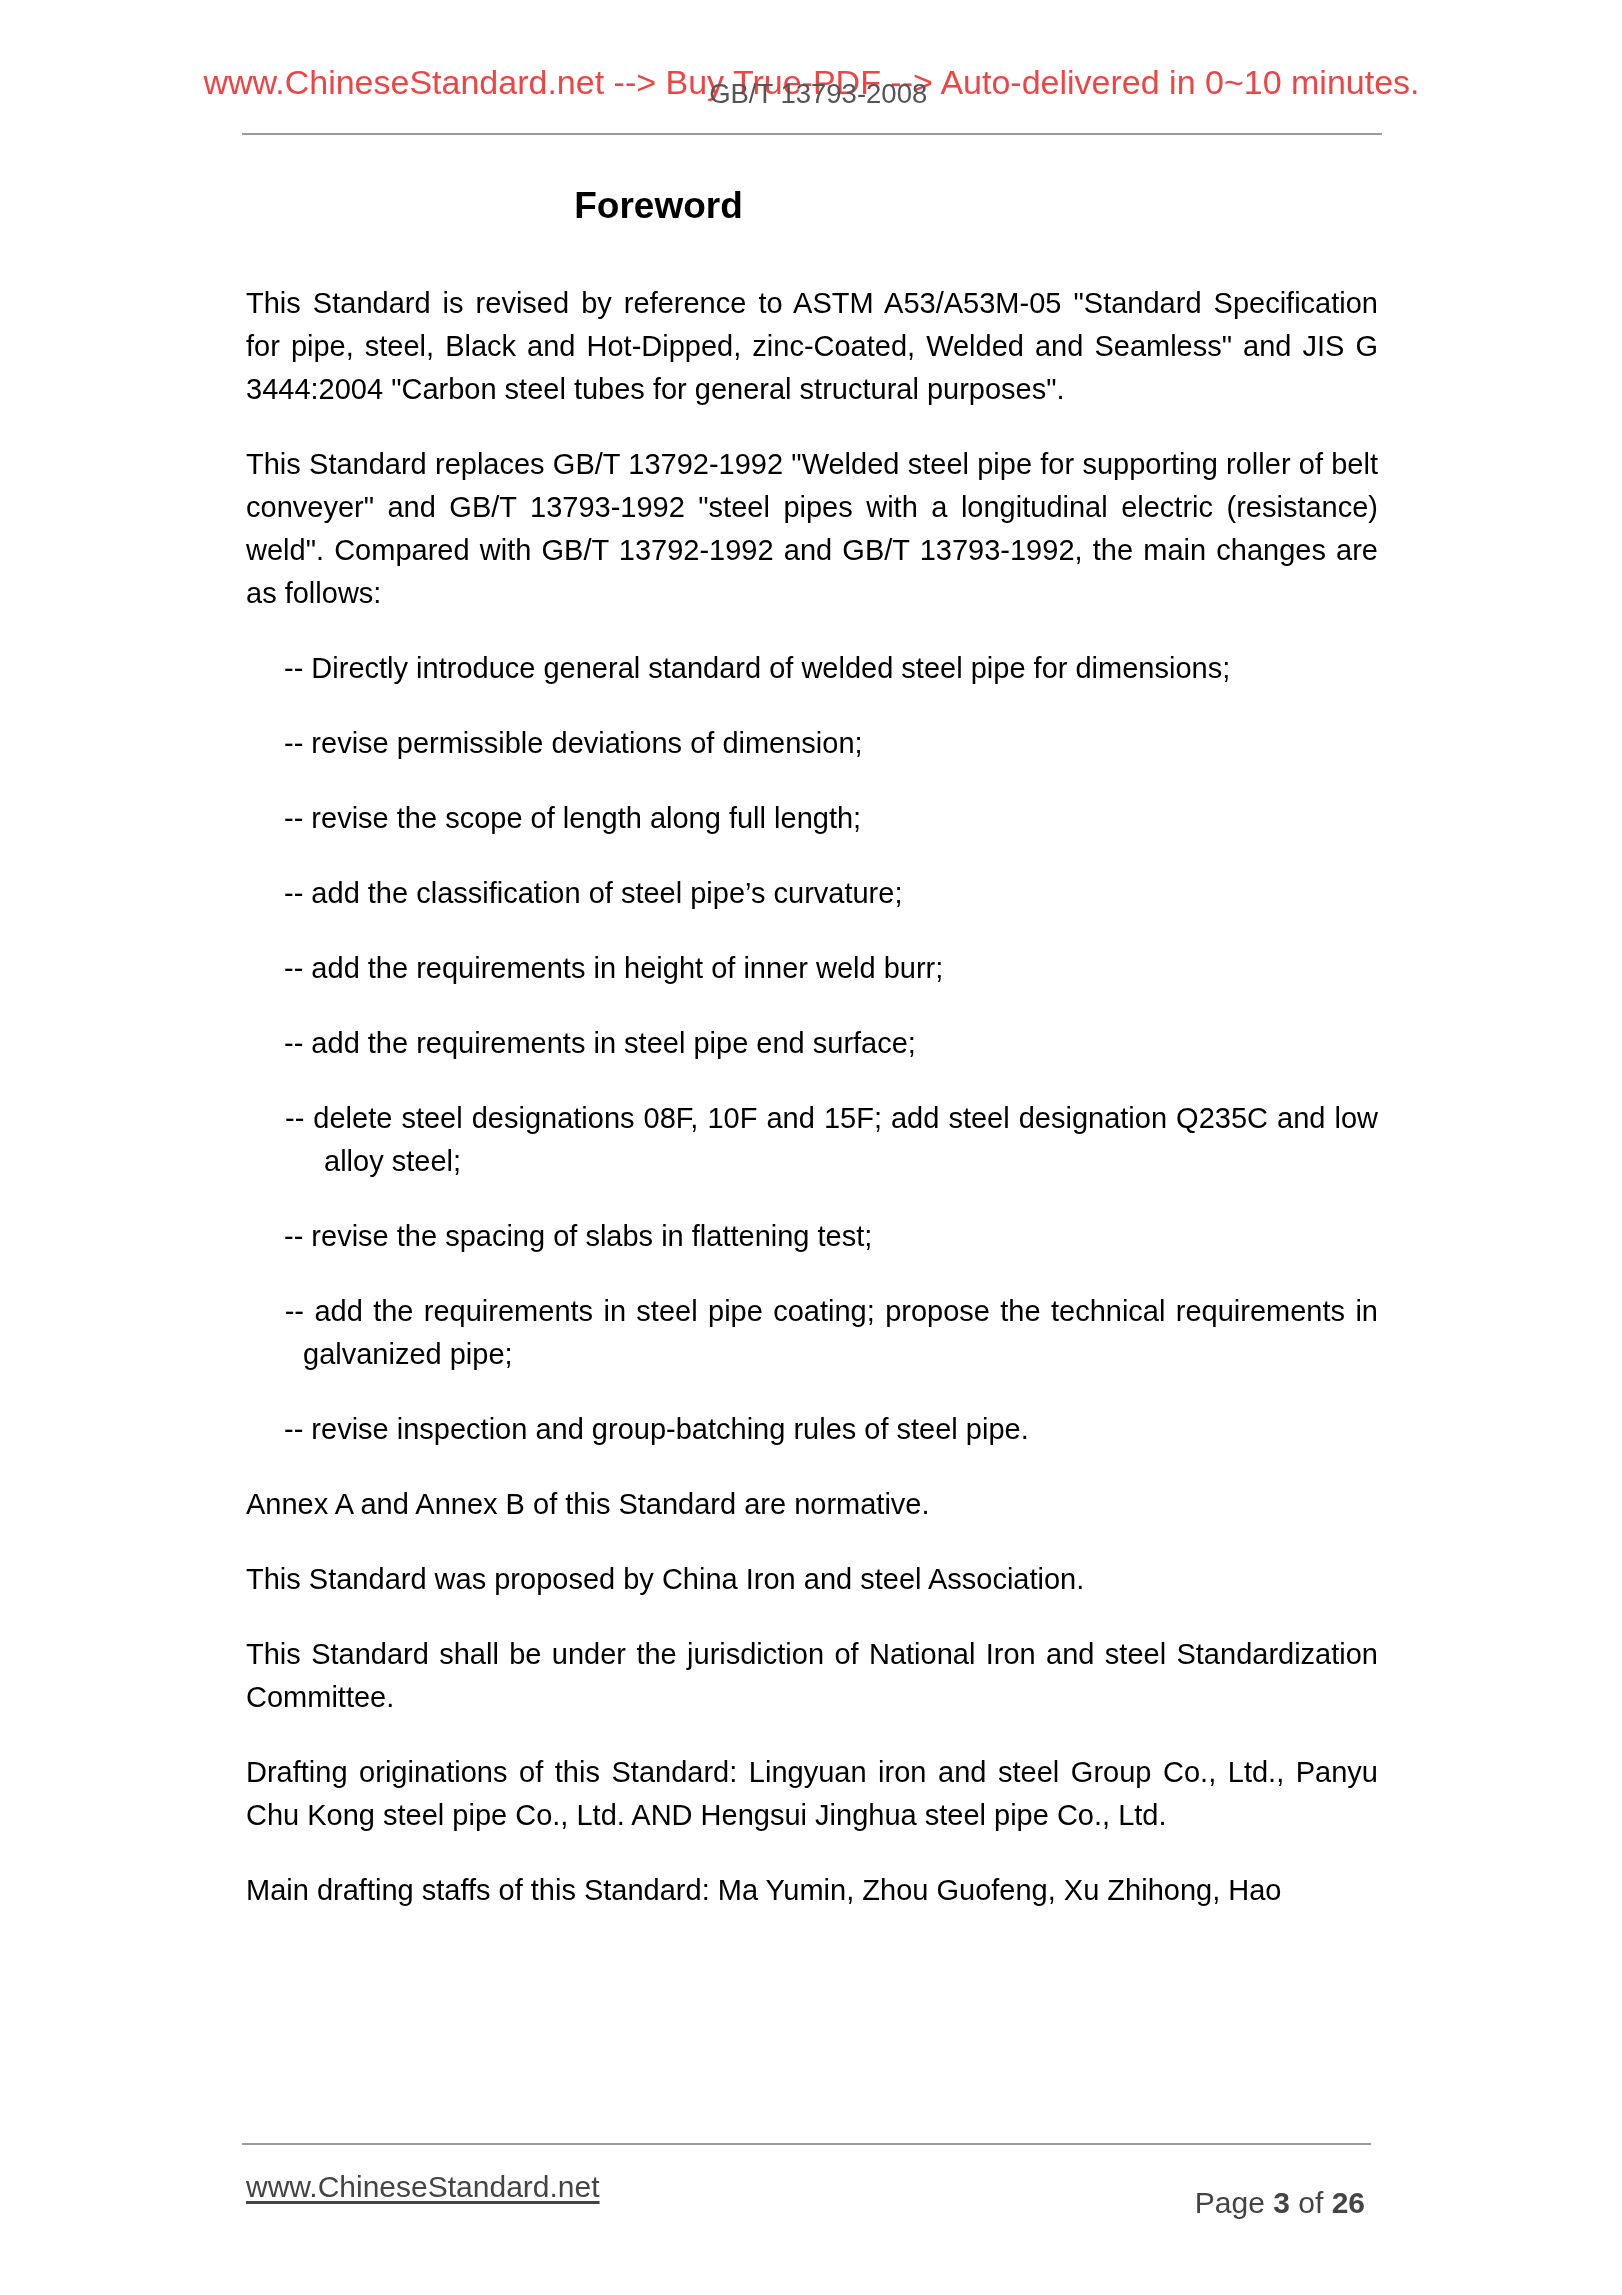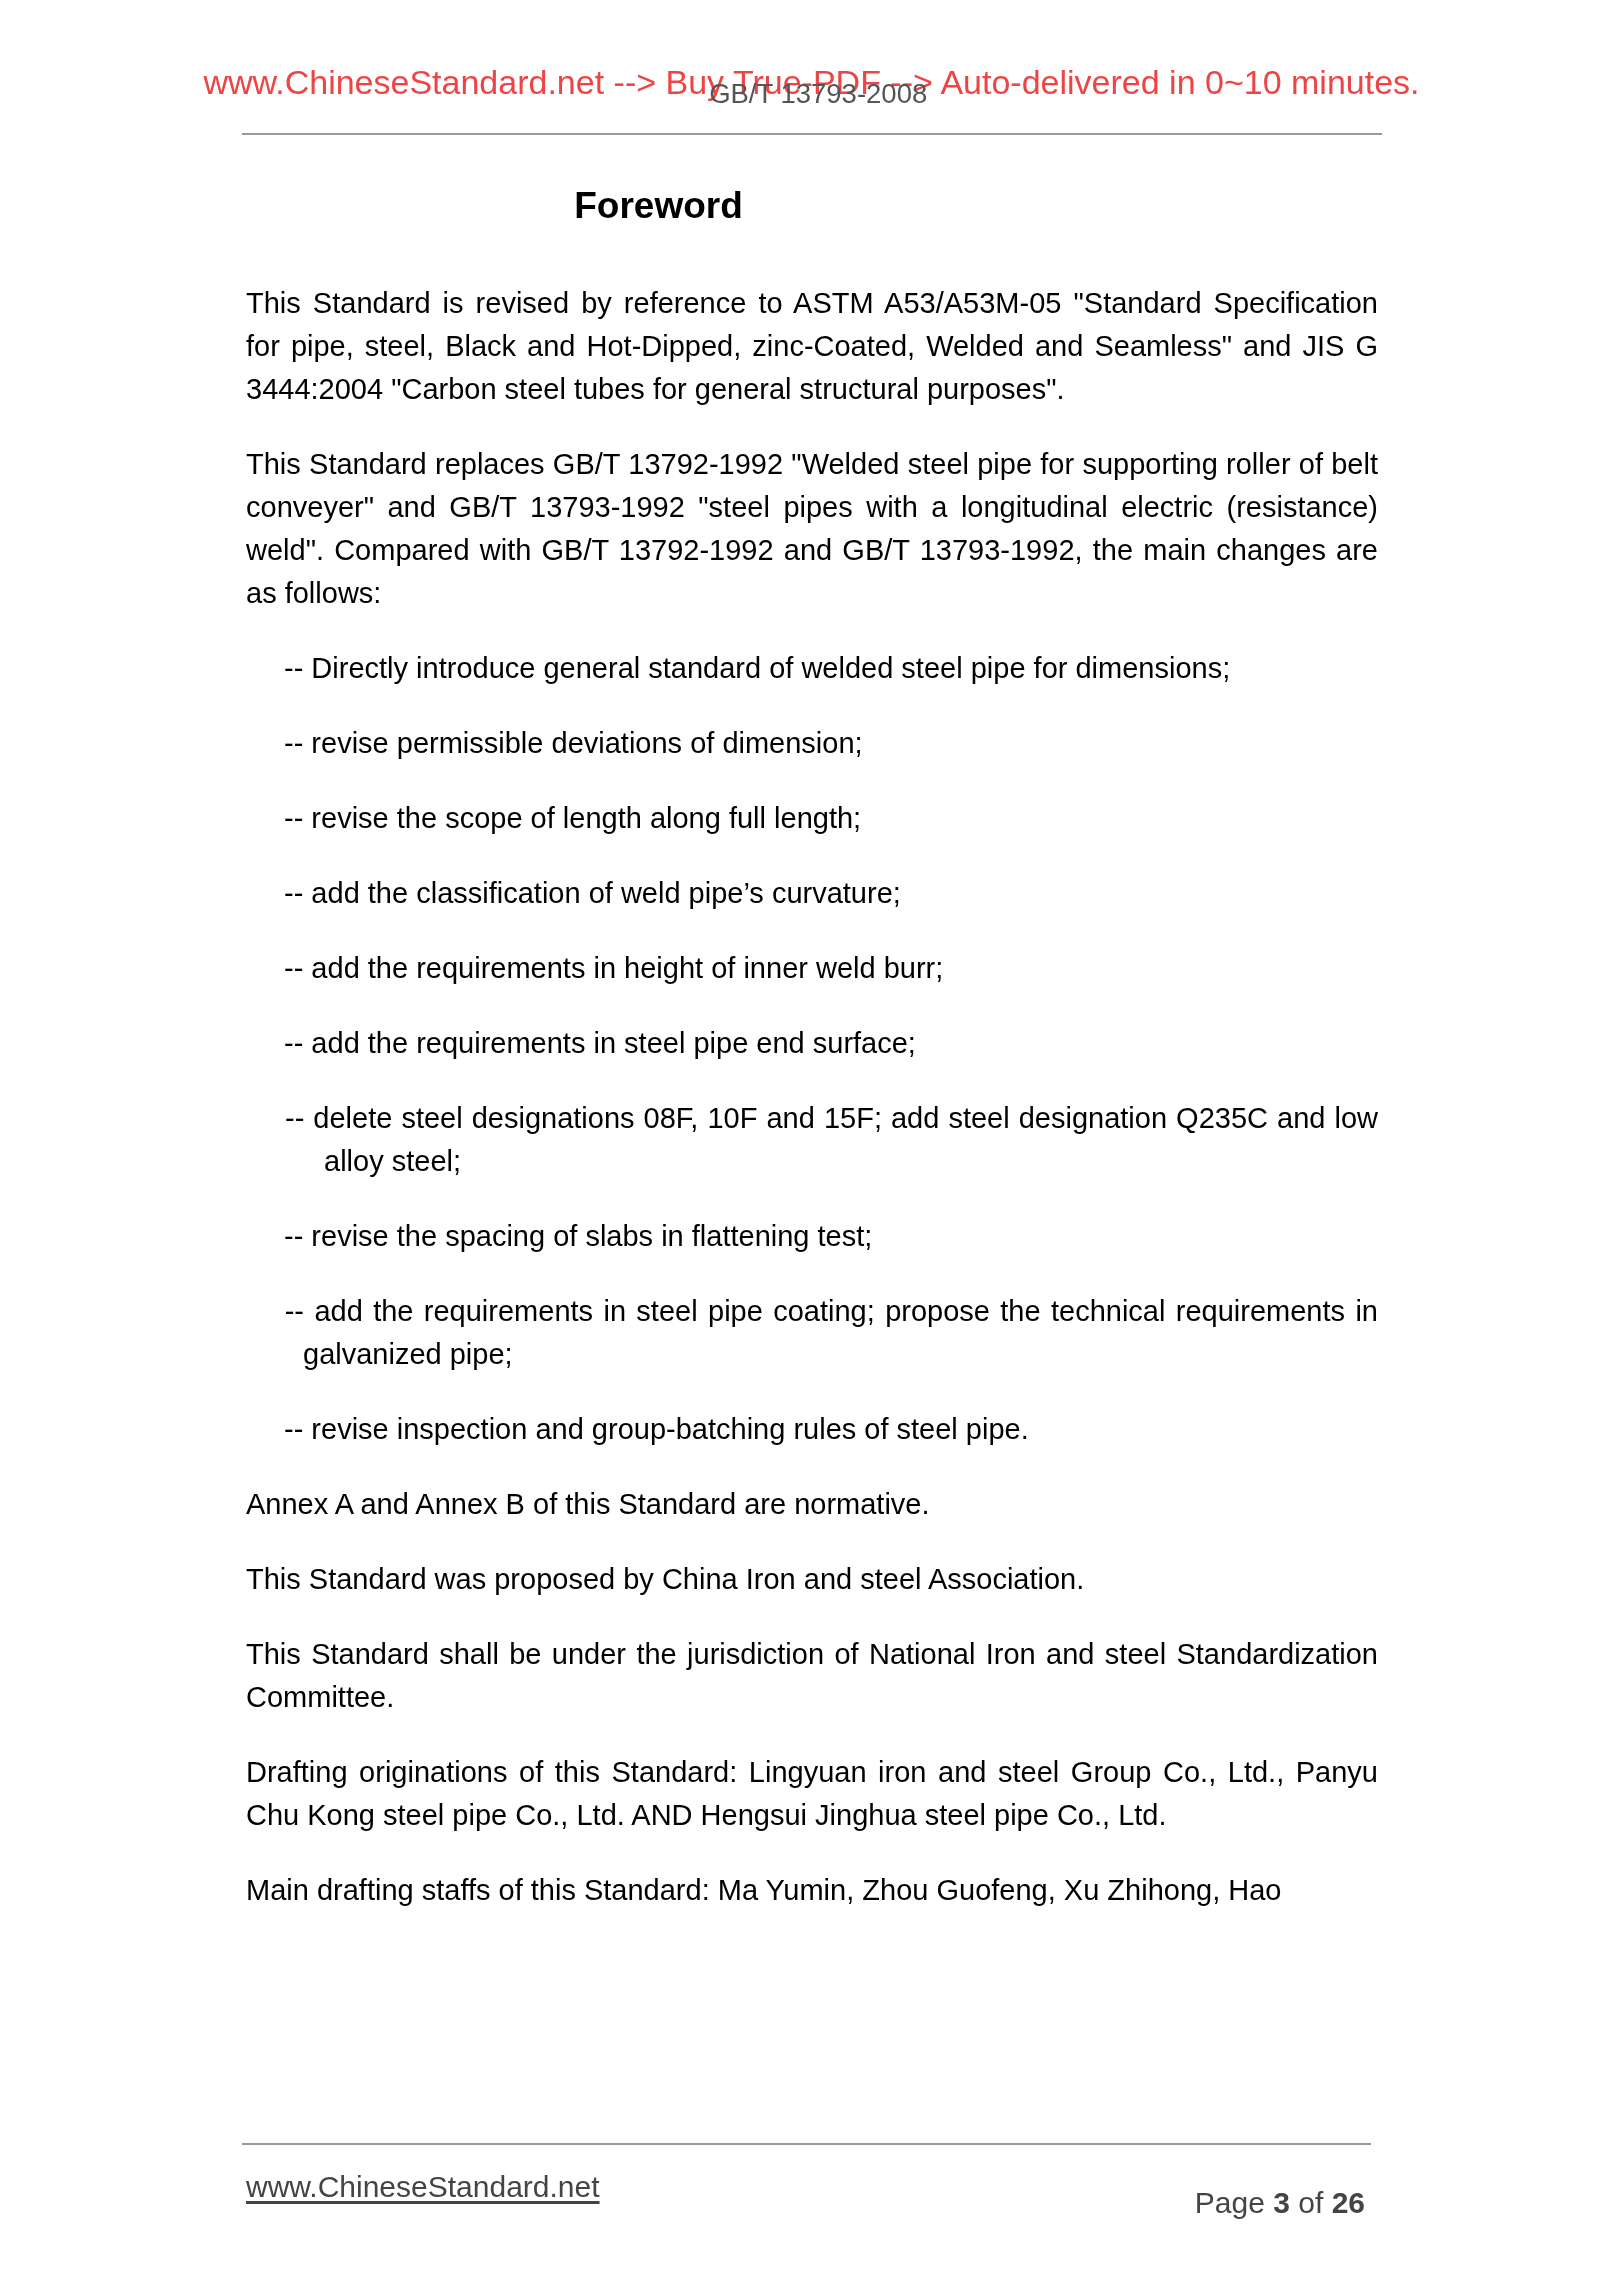--- a/index.html
+++ b/index.html
@@ -140,21 +140,21 @@
   <h1 class="title">Foreword</h1>
 
   <div class="content">
     <p class="para">This Standard is revised by reference to ASTM A53/A53M-05 "Standard Specification for pipe, steel, Black and Hot-Dipped, zinc-Coated, Welded and Seamless" and JIS G 3444:2004 "Carbon steel tubes for general structural purposes".</p>
     <p class="para">This Standard replaces GB/T 13792-1992 "Welded steel pipe for supporting roller of belt conveyer" and GB/T 13793-1992 "steel pipes with a longitudinal electric (resistance) weld". Compared with GB/T 13792-1992 and GB/T 13793-1992, the main changes are as follows:</p>
 
     <div>
       <p class="bullet">-- Directly introduce general standard of welded steel pipe for dimensions;</p>
       <p class="bullet">-- revise permissible deviations of dimension;</p>
       <p class="bullet">-- revise the scope of length along full length;</p>
-      <p class="bullet">-- add the classification of weld pipe’s curvature;</p>
+      <p class="bullet">-- add the classification of steel pipe’s curvature;</p>
       <p class="bullet">-- add the requirements in height of inner weld burr;</p>
       <p class="bullet">-- add the requirements in steel pipe end surface;</p>
       <p class="bullet hang">-- delete steel designations 08F, 10F and 15F; add steel designation Q235C and low alloy steel;</p>
       <p class="bullet">-- revise the spacing of slabs in flattening test;</p>
       <p class="bullet hang2">-- add the requirements in steel pipe coating; propose the technical requirements in galvanized pipe;</p>
       <p class="bullet">-- revise inspection and group-batching rules of steel pipe.</p>
     </div>
 
     <p class="para">Annex A and Annex B of this Standard are normative.</p>
     <p class="para">This Standard was proposed by China Iron and steel Association.</p>

